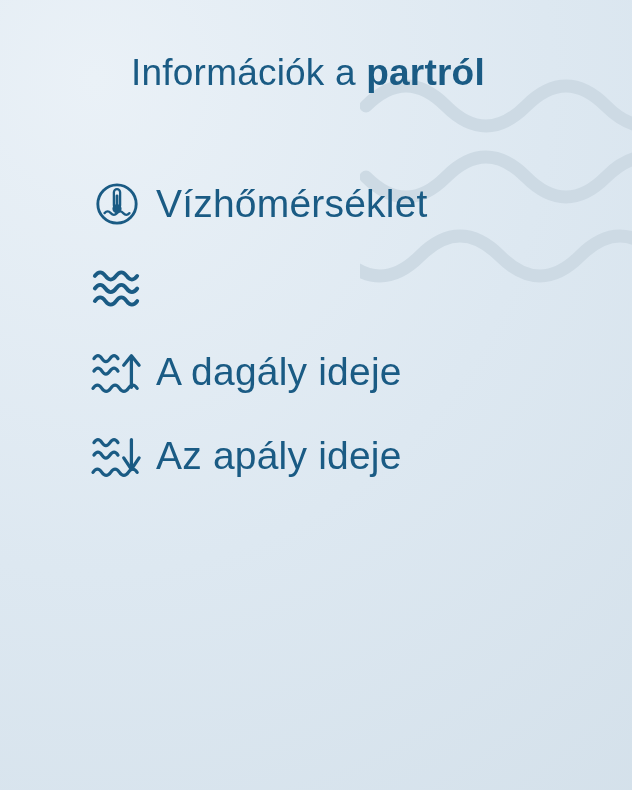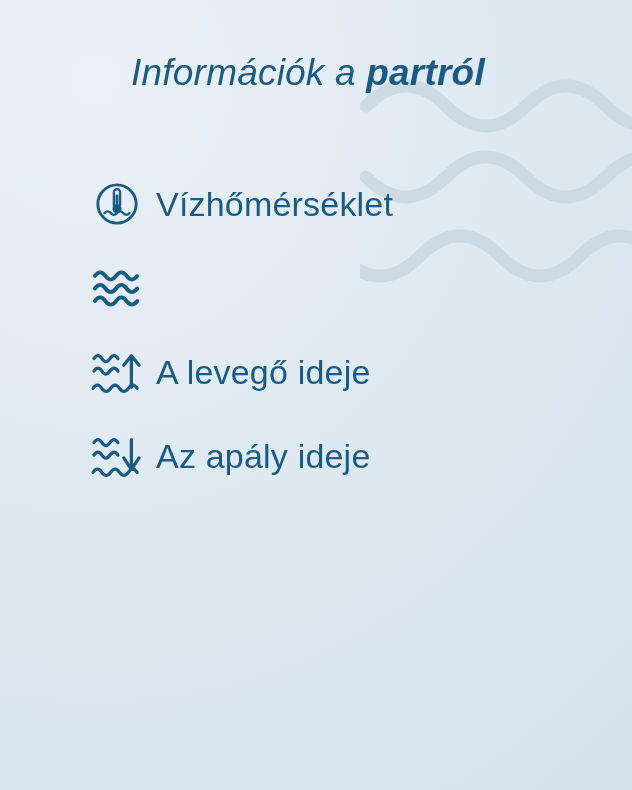--- a/index.html
+++ b/index.html
@@ -25,21 +25,20 @@
   .page-title {
     position: absolute;
     top: 52px; left: 0; right: 16px;
     margin: 0;
     text-align: center;
     font-size: 37px;
     font-weight: 400;
     letter-spacing: 0.2px;
     color: #1a5b84;
     z-index: 2;
-    font-style: italic;
   }
   .page-title b { font-weight: 700; }
   .info-list {
     position: absolute;
     top: 162px; left: 88px; right: 16px;
     margin: 0; padding: 0;
     list-style: none;
     z-index: 2;
   }
   .info-row {
@@ -50,21 +49,21 @@
   }
   .icon-box {
     width: 58px;
     display: flex;
     align-items: center;
     justify-content: center;
     flex: 0 0 58px;
   }
   .icon-box svg { display: block; }
   .info-label {
-    font-size: 34px;
+    font-size: 39px;
     font-weight: 400;
     letter-spacing: 0.2px;
     white-space: nowrap;
     color: #1a5b84;
   }
   .ic { stroke: #1a5b84; fill: none; stroke-linecap: round; stroke-linejoin: round; }
   .ic-fill { fill: #1a5b84; stroke: none; }
 </style>
 </head>
 <body>
@@ -115,21 +114,21 @@
         <svg viewBox="0 0 58 50" width="56" height="48">
           <g class="ic" stroke-width="3.4">
             <path d="M5 11 Q9.2 4.8 13.3 11 T21.7 11 T30 11"></path>
             <path d="M5 24 Q9.2 17.8 13.3 24 T21.7 24 T30 24"></path>
             <line x1="44" y1="41" x2="44" y2="10"></line>
             <polyline points="36,18 44,8 52,18"></polyline>
             <path d="M4 42 Q8.6 35.5 13.2 42 T22.4 42 T31.6 42 T40.8 42 T50 42"></path>
           </g>
         </svg>
       </span>
-      <span class="info-label">A levegő ideje</span>
+      <span class="info-label">A dagály ideje</span>
     </li>
 
     <li class="info-row">
       <span class="icon-box">
         <svg viewBox="0 0 58 50" width="56" height="48">
           <g class="ic" stroke-width="3.4">
             <path d="M5 11 Q9.2 4.8 13.3 11 T21.7 11 T30 11"></path>
             <path d="M5 24 Q9.2 17.8 13.3 24 T21.7 24 T30 24"></path>
             <line x1="44" y1="8" x2="44" y2="37"></line>
             <polyline points="36,27 44,39 52,27"></polyline>

